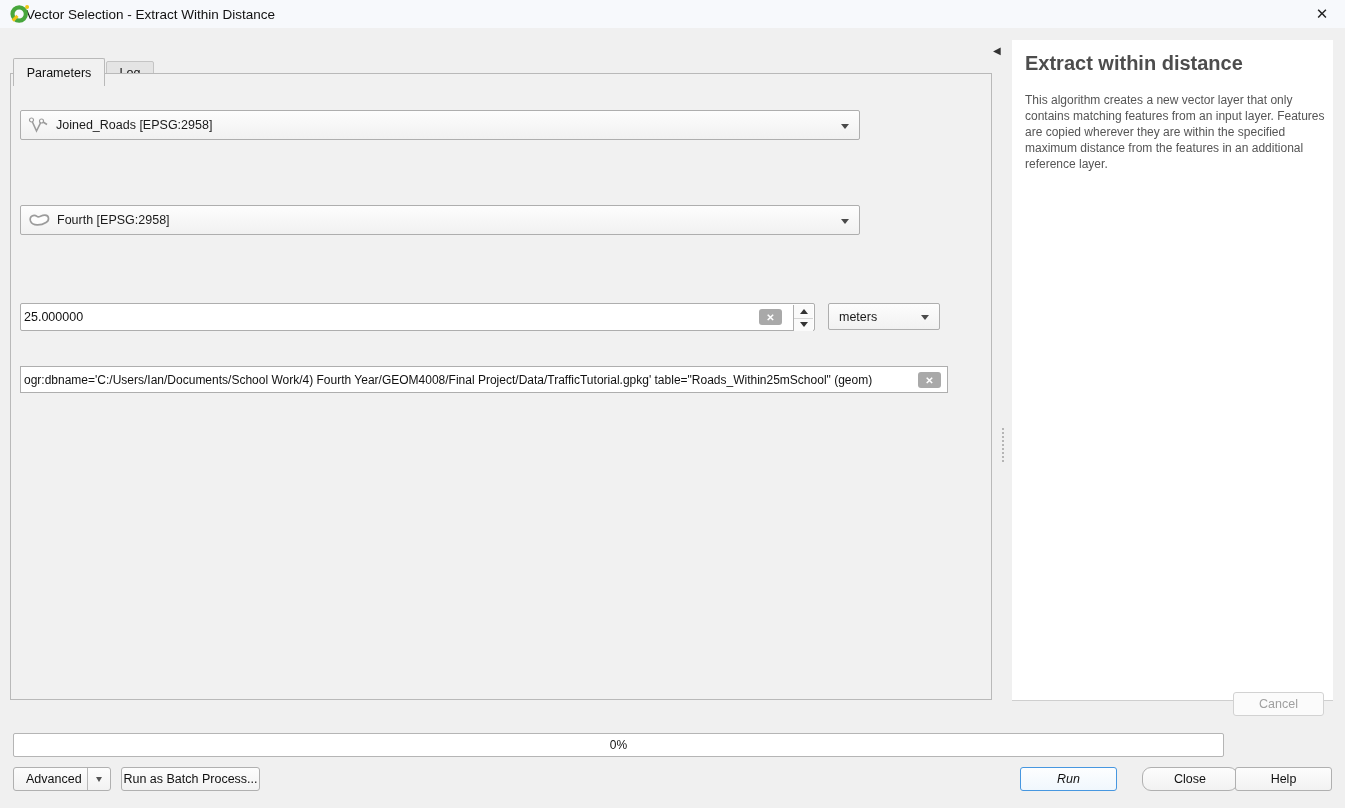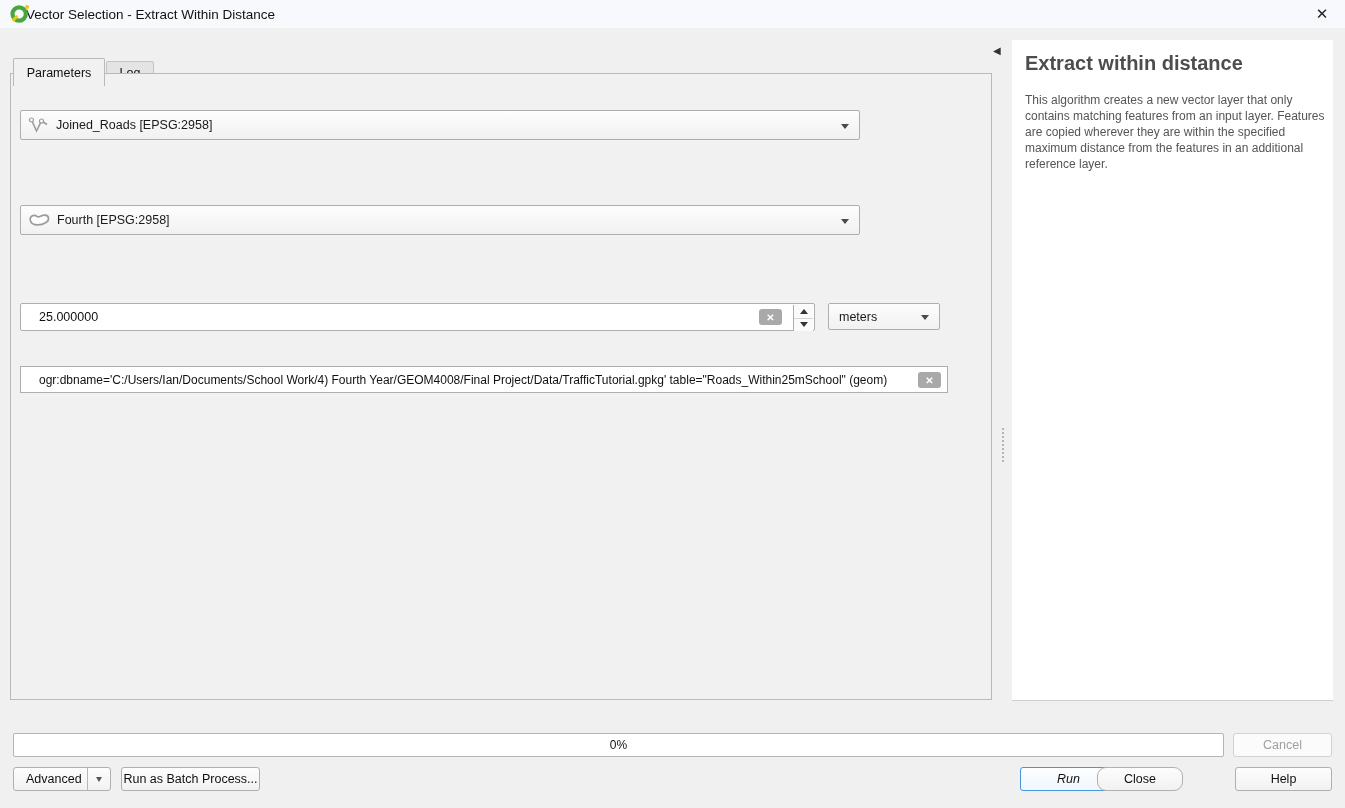--- a/index.html
+++ b/index.html
@@ -51,21 +51,21 @@
 
   .checkbox-row { position:absolute; display:flex; align-items:center; }
   .cb-box { width:14px; height:14px; background:#fdfdfd; border:1px solid #c6c6c6; border-radius:1px;
     display:flex; align-items:center; justify-content:center; }
   .checkbox-row.enabled .cb-box { border:1px solid #6e6e6e; width:15px; height:15px; }
   .cb-check { font-size:12px; font-weight:bold; color:#111; line-height:1; margin-top:-1px; }
   .cb-label { font-size:12.5px; margin-left:8px; }
   .checkbox-row.disabled .cb-label { color:#a7a7a7; }
 
   .text-input { position:absolute; height:28px; background:#fff; border:1px solid #aeaeae; border-radius:2px;
-    font-family:"Liberation Sans",sans-serif; font-size:12.5px; color:#111; padding:0 30px 0 18px; }
+    font-family:"Liberation Sans",sans-serif; font-size:12.5px; color:#111; padding:0 30px 0 3px; }
   .clear-icon { position:absolute; width:23px; height:16px; background:#a9a9a9; border-radius:3px;
     color:#fff; font-size:10px; font-weight:bold; display:flex; align-items:center; justify-content:center;
     cursor:pointer; }
   .spin-box { position:absolute; width:20px; height:26px; border-left:1px solid #aeaeae; right:1px; top:1px;
     display:flex; flex-direction:column; background:#fafafa; cursor:pointer; }
   .spin-cell { flex:1; display:flex; align-items:center; justify-content:center; }
   .spin-cell.up { border-bottom:1px solid #d5d5d5; }
   .tri-up { width:0;height:0;border-left:4px solid transparent;border-right:4px solid transparent;border-bottom:5px solid #333; }
   .tri-dn { width:0;height:0;border-left:4px solid transparent;border-right:4px solid transparent;border-top:5px solid #333; }
 
@@ -239,27 +239,27 @@
   <span class="collapse-arrow">◀</span>
   <span class="splitter-dots"></span>
   <div class="help-panel">
     <div class="help-title">Extract within distance</div>
     <div class="help-body">This algorithm creates a new vector layer that only contains matching features from an input layer. Features are copied wherever they are within the specified maximum distance from the features in an additional reference layer.</div>
   </div>
 
   <div class="progress">
     <span>0%</span>
   </div>
-  <div class="btn disabled" style="left:1233px; top:733px; width:99px;">Cancel</div>
+  <div class="btn disabled" style="left:1233px; top:692px; width:91px;">Cancel</div>
 
   <div class="btn" style="left:13px; top:767px; width:98px; justify-content:flex-start; padding-left:12px;">
     <span>Advanced</span>
     <span class="split-arrow">
         <span class="arrow-down"></span>
       </span>
   </div>
   <div class="btn" style="left:121px; top:767px; width:139px;">Run as Batch Process...</div>
 
   <div class="btn default" style="left:1020px; top:767px; width:97px;font-style:italic;">Run</div>
-  <div class="btn" style="left:1097px; top:767px; width:86px;border-radius:9px;">Close</div>
+  <div class="btn" style="left:1142px; top:767px; width:96px;border-radius:9px;">Close</div>
   <div class="btn" style="left:1235px; top:767px; width:97px;">Help</div>
 
 </div>
 
 </body></html>

